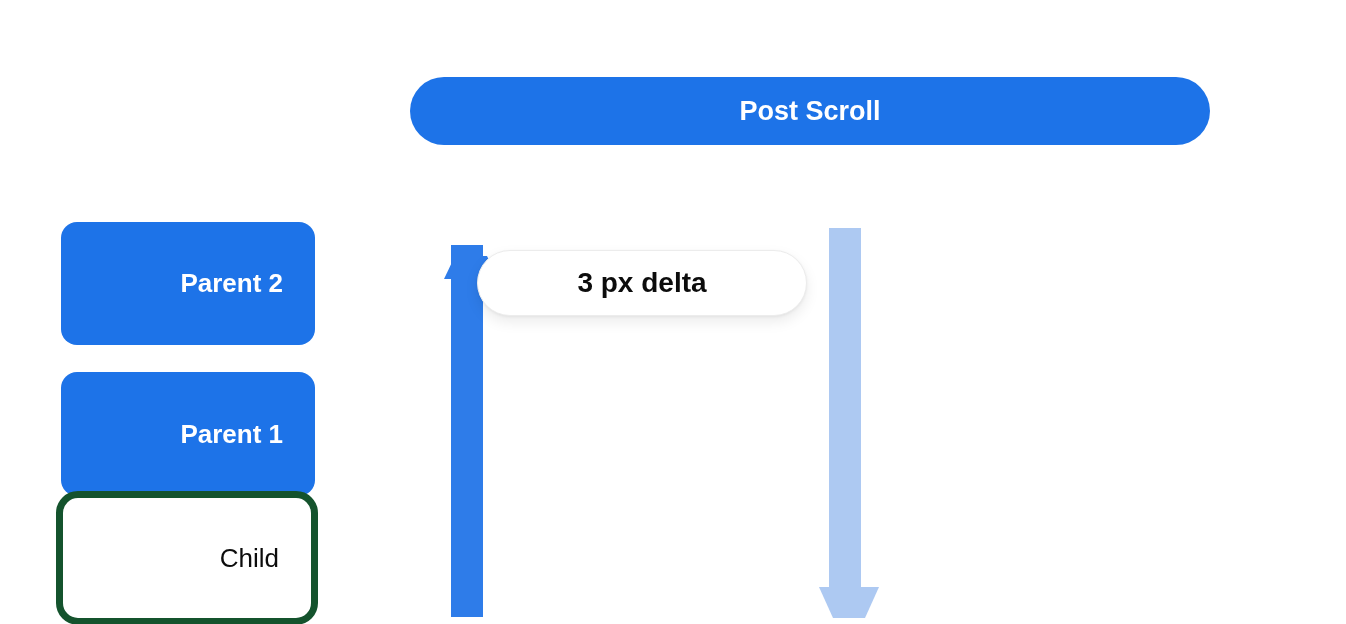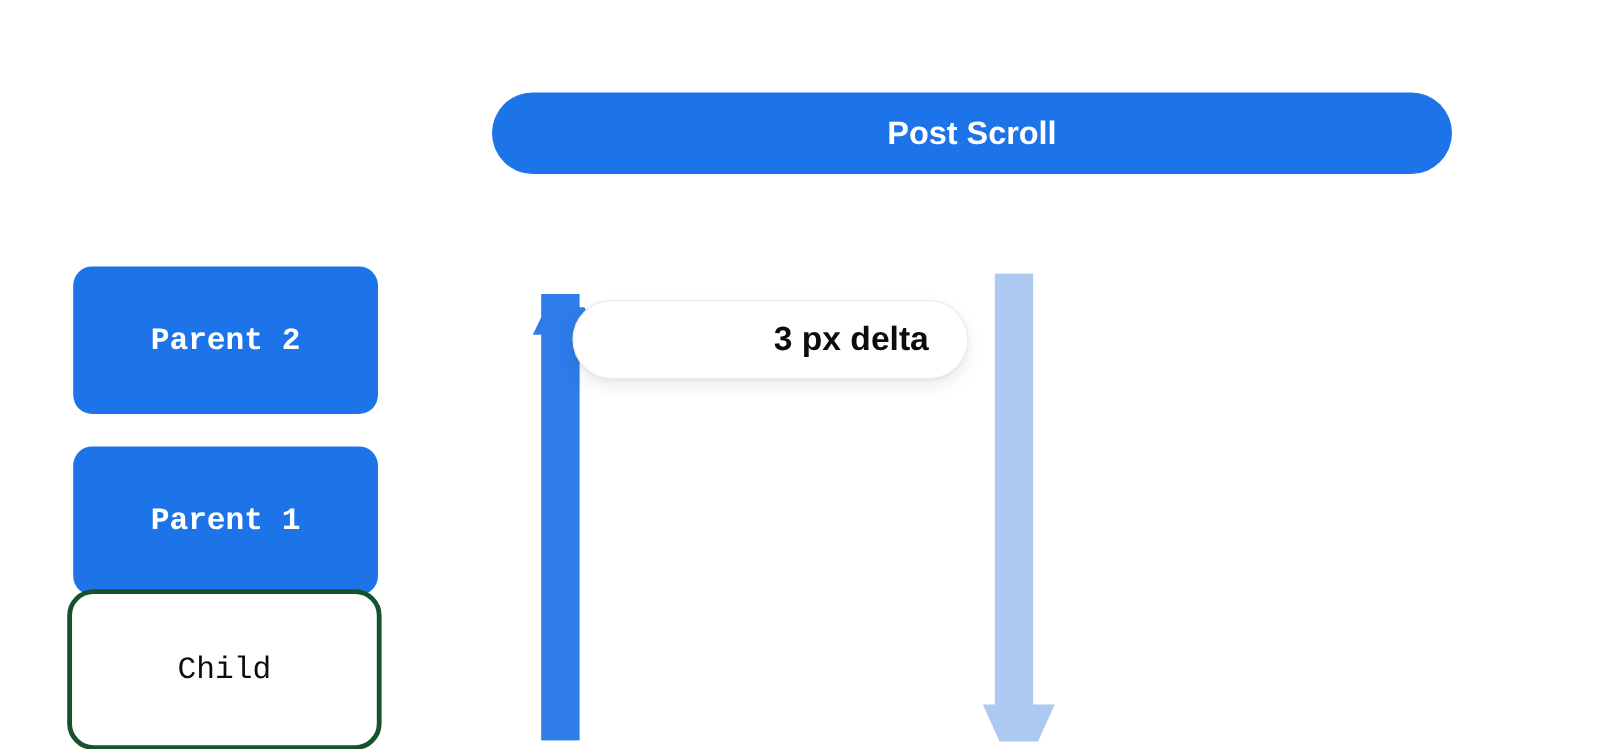--- a/index.html
+++ b/index.html
@@ -22,39 +22,38 @@
     border-radius: 34px;
     display: flex; align-items: center; justify-content: center;
     color: #ffffff;
     font-size: 27px;
     font-weight: 700;
   }
 
   
   .node {
     position: absolute;
-    display: flex; align-items: center; justify-content: center;
+    display: flex; align-items: center; justify-content: flex-end;
     font-weight: 700;
-    font-family: Liberation Mono, monospace;
   }
   .node.parent {
     left: 29px;
     width: 254px;
     background: #1d73e8;
     border-radius: 16px;
     color: #ffffff;
     font-size: 26px;
   }
   .node.p2 { top: 190px; height: 123px; }
   .node.p1 { top: 340px; height: 124px; }
   .node.child {
     left: 24px; top: 459px;
     width: 262px; height: 134px;
     background: #ffffff;
-    border: 4px solid #14532d;
+    border: 7px solid #14532d;
     border-radius: 22px;
     color: #0c0c0c;
     font-size: 26px;
     font-weight: 500;
   }
 
   
   .arrow-up-head {
     position: absolute;
     left: 412px; top: 192px;
@@ -94,21 +93,20 @@
   }
   .pill.delta {
     left: 445px; top: 218px;
     width: 330px; height: 66px;
     background: #ffffff;
     border: 1px solid #ececec;
     border-radius: 33px;
     box-shadow: 0 6px 14px rgba(0,0,0,0.08), 0 1px 3px rgba(0,0,0,0.06);
     color: #0c0c0c;
     font-size: 28px;
-    justify-content: flex-end;
   }
   .pill.dispatch {
     left: 446px; top: 497px;
     width: 329px; height: 60px;
     background: #1d73e8;
     border-radius: 30px;
     color: #ffffff;
     font-size: 27px;
   }
 </style>

